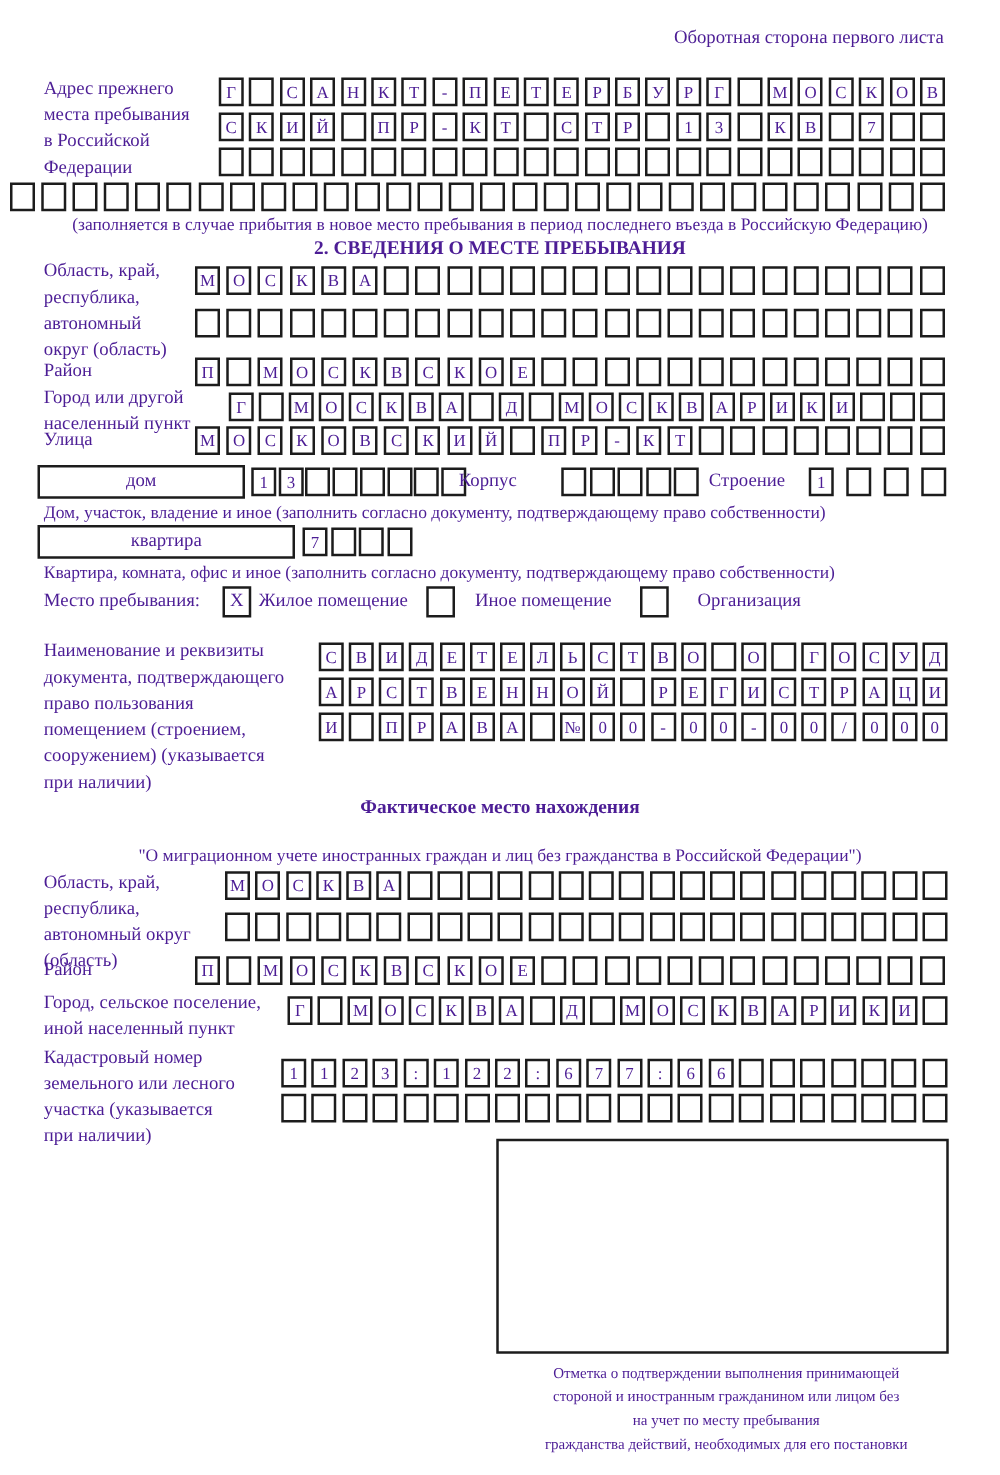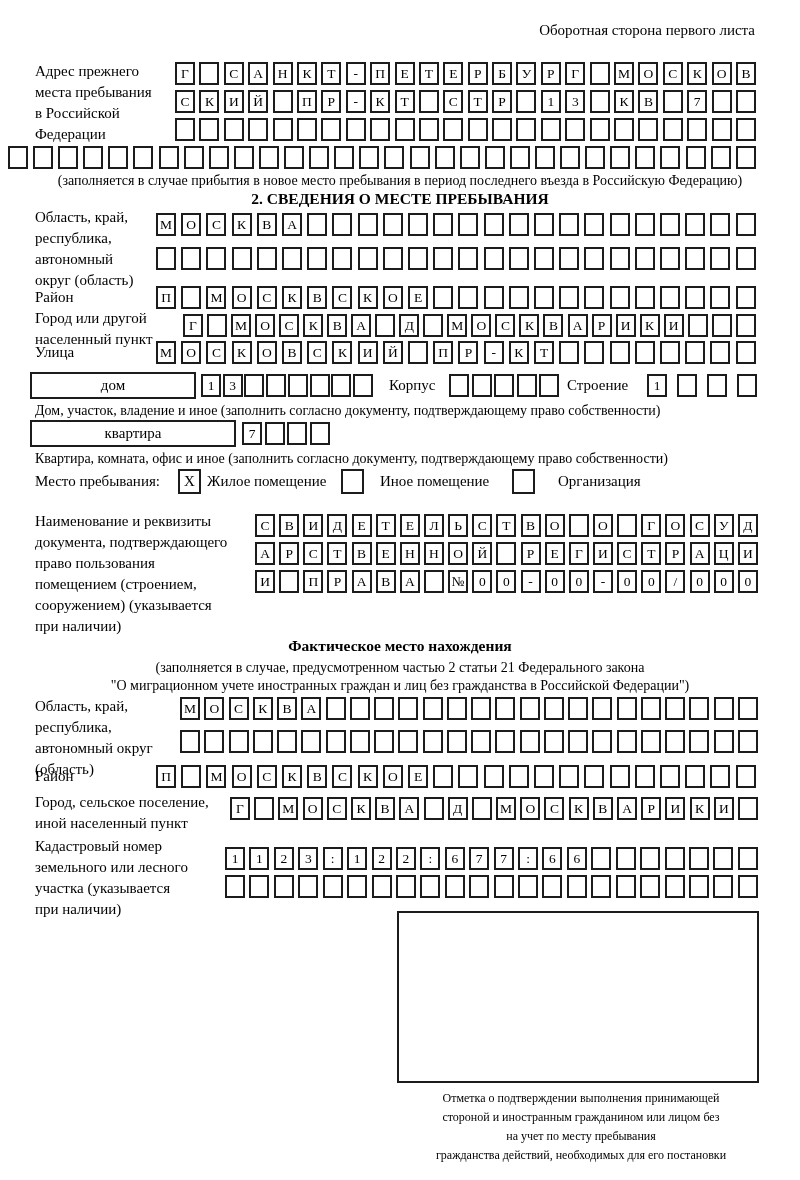--- a/index.html
+++ b/index.html
@@ -1,16 +1,16 @@
 <!DOCTYPE html>
 <html><head>
 <meta charset="utf-8">
 <style>
   html,body{margin:0;padding:0;background:#fff}
-  .page{position:relative;width:770px;height:1180px;background:#fff;color:#000000;
+  .page{position:relative;width:770px;height:1180px;background:#fff;color:#4c1d95;
         font-family:"Liberation Serif",serif;overflow:hidden}
   .abs{position:absolute}
   .lbl{font-size:15px;line-height:21px}
   .cap{font-size:14px;line-height:17px}
   .ttl{font-weight:bold;font-size:15.5px;text-align:center}
   .center{text-align:center}
   .boxrow{display:flex;justify-content:space-between}
   .cell{box-sizing:border-box;flex:0 0 20px;width:20px;height:23px;border:2px solid #1c1c1c;
         display:flex;align-items:center;justify-content:center;font-size:13.5px;background:#fff}
   .fieldbox{box-sizing:border-box;border:2px solid #1c1c1c;height:27px;background:#fff;
@@ -297,21 +297,21 @@
   <div class="abs boxrow" style="left:201px;top:374px;width:172px">
       <span class="cell">1</span>
       <span class="cell">3</span>
       <span class="cell"></span>
       <span class="cell"></span>
       <span class="cell"></span>
       <span class="cell"></span>
       <span class="cell"></span>
       <span class="cell"></span>
     </div>
-  <div class="abs lbl" style="left:389px;top:375px">Корпус</div>
+  <div class="abs lbl" style="left:367px;top:375px">Корпус</div>
   <div class="abs boxrow" style="left:449px;top:374px;width:110px">
       <span class="cell"></span>
       <span class="cell"></span>
       <span class="cell"></span>
       <span class="cell"></span>
       <span class="cell"></span>
     </div>
   <div class="abs lbl" style="left:567px;top:375px">Строение</div>
   <div class="abs boxrow" style="left:647px;top:374px;width:110px">
       <span class="cell">1</span>
@@ -410,21 +410,20 @@
       <span class="cell">-</span>
       <span class="cell">0</span>
       <span class="cell">0</span>
       <span class="cell">/</span>
       <span class="cell">0</span>
       <span class="cell">0</span>
       <span class="cell">0</span>
     </div>
 
   <div class="abs ttl" style="left:0;top:637px;width:800px">Фактическое место нахождения</div>
-  <div class="abs cap center" style="left:0;top:659px;width:800px">(заполняется в случае, предусмотренном частью 2 статьи 21 Федерального закона</div>
   <div class="abs cap center" style="left:0;top:677px;width:800px">"О миграционном учете иностранных граждан и лиц без гражданства в Российской Федерации")</div>
 
   <div class="abs lbl" style="left:35px;top:696px">
     <div>Область, край,</div>
     <div>республика,</div>
     <div>автономный округ</div>
     <div>(область)</div>
   </div>
   <div class="abs boxrow" style="left:180px;top:697px;width:578px">
       <span class="cell">М</span>

